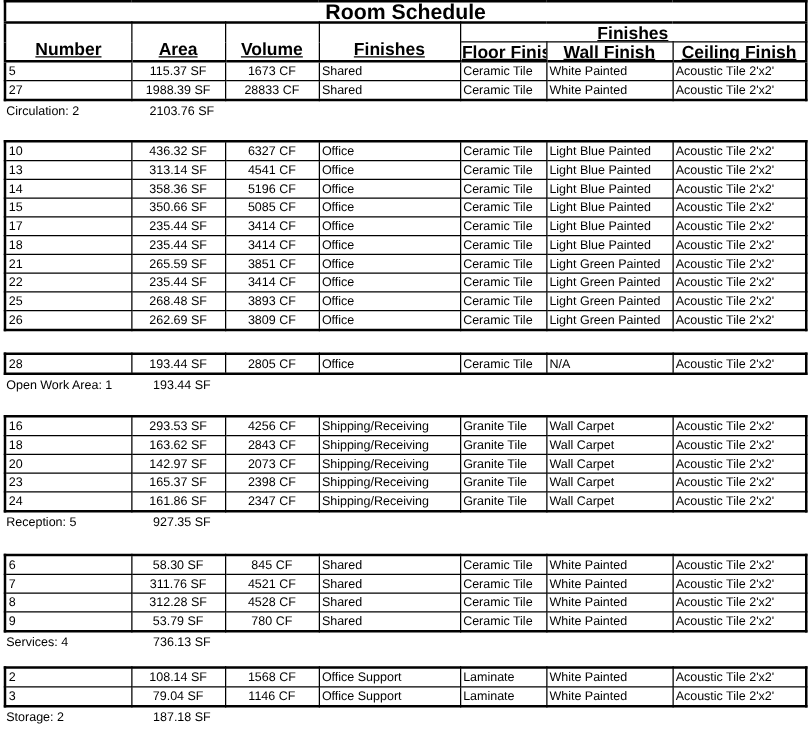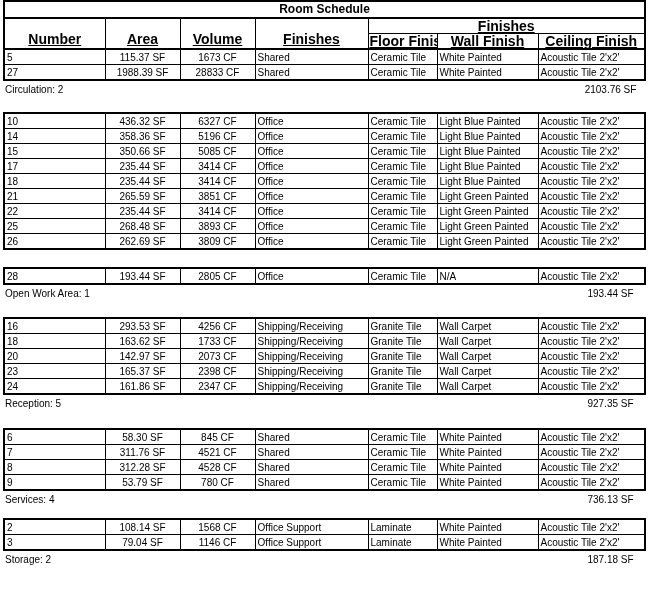--- a/index.html
+++ b/index.html
@@ -32,21 +32,21 @@
     white-space: nowrap;
     overflow: hidden;
     vertical-align: middle;
     text-align: left;
   }
   
   table.sched td.c1, table.sched td.c2 { text-align: center; padding: 0; }
   
   table.sched td.title {
     font-weight: bold;
-    font-size: 12px;
+    font-size: 17px;
     text-align: center;
     height: 15px;
     border-bottom: 2px solid #000;
   }
   
   table.sched td.h {
     font-weight: bold;
     font-size: 14px;
     text-align: center;
     padding: 0 1px;
@@ -65,21 +65,20 @@
   #tbl-5 { margin-top: 12px; }
   
   .gfooter {
     margin-left: 3px;
     margin-top: 3px;
     height: 12px;
     line-height: 12px;
     font-size: 10px;
     display: flex;
     align-items: center;
-    justify-content: space-between;
   }
   .gfooter .glabel {
     width: 103px;
     padding-left: 2px;
     white-space: nowrap;
   }
   .gfooter .gtotal {
     width: 75px;
     text-align: center;
     white-space: nowrap;
@@ -157,20 +156,29 @@
         <tr>
           <td class="c0">10</td>
           <td class="c1">436.32 SF</td>
           <td class="c2">6327 CF</td>
           <td class="c3">Office</td>
           <td class="c4">Ceramic Tile</td>
           <td class="c5">Light Blue Painted</td>
           <td class="c6">Acoustic Tile 2'x2'</td>
         </tr>
         <tr>
+          <td class="c0">13</td>
+          <td class="c1">313.14 SF</td>
+          <td class="c2">4541 CF</td>
+          <td class="c3">Office</td>
+          <td class="c4">Ceramic Tile</td>
+          <td class="c5">Light Blue Painted</td>
+          <td class="c6">Acoustic Tile 2'x2'</td>
+        </tr>
+        <tr>
           <td class="c0">14</td>
           <td class="c1">358.36 SF</td>
           <td class="c2">5196 CF</td>
           <td class="c3">Office</td>
           <td class="c4">Ceramic Tile</td>
           <td class="c5">Light Blue Painted</td>
           <td class="c6">Acoustic Tile 2'x2'</td>
         </tr>
         <tr>
           <td class="c0">15</td>
@@ -281,21 +289,21 @@
           <td class="c1">293.53 SF</td>
           <td class="c2">4256 CF</td>
           <td class="c3">Shipping/Receiving</td>
           <td class="c4">Granite Tile</td>
           <td class="c5">Wall Carpet</td>
           <td class="c6">Acoustic Tile 2'x2'</td>
         </tr>
         <tr>
           <td class="c0">18</td>
           <td class="c1">163.62 SF</td>
-          <td class="c2">1733 CF</td>
+          <td class="c2">2843 CF</td>
           <td class="c3">Shipping/Receiving</td>
           <td class="c4">Granite Tile</td>
           <td class="c5">Wall Carpet</td>
           <td class="c6">Acoustic Tile 2'x2'</td>
         </tr>
         <tr>
           <td class="c0">20</td>
           <td class="c1">142.97 SF</td>
           <td class="c2">2073 CF</td>
           <td class="c3">Shipping/Receiving</td>

